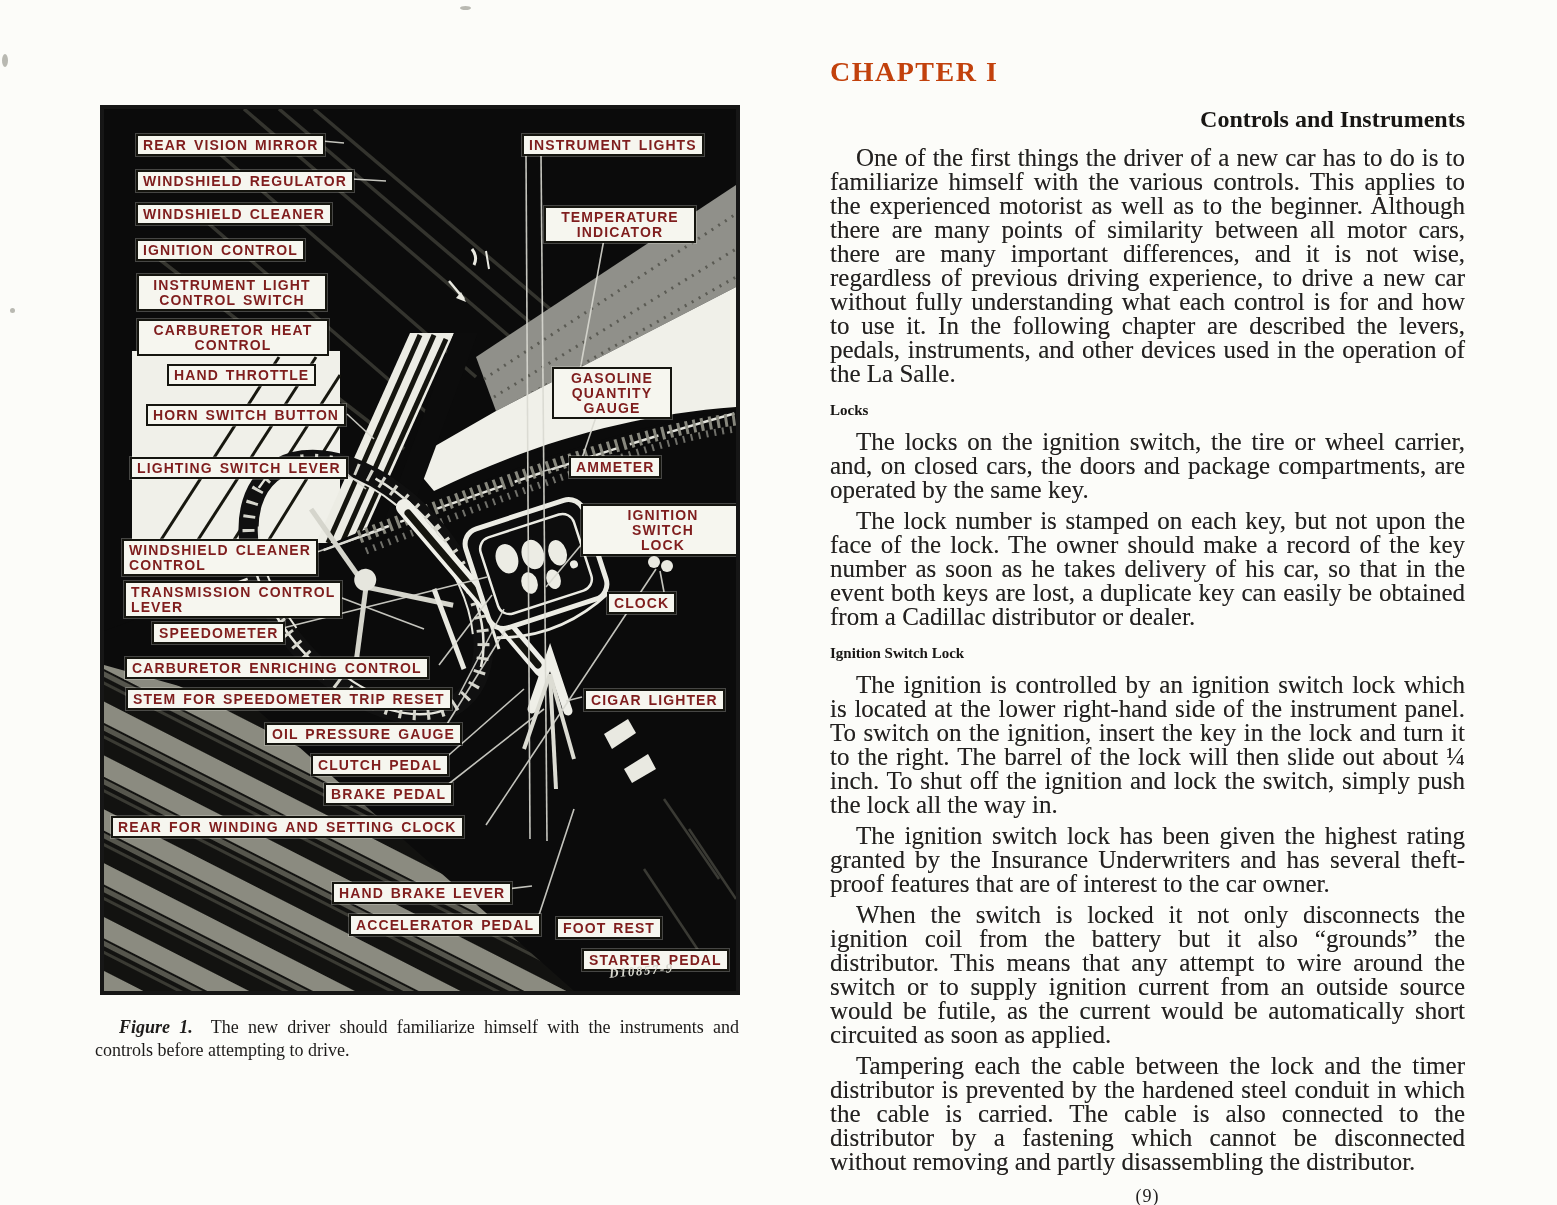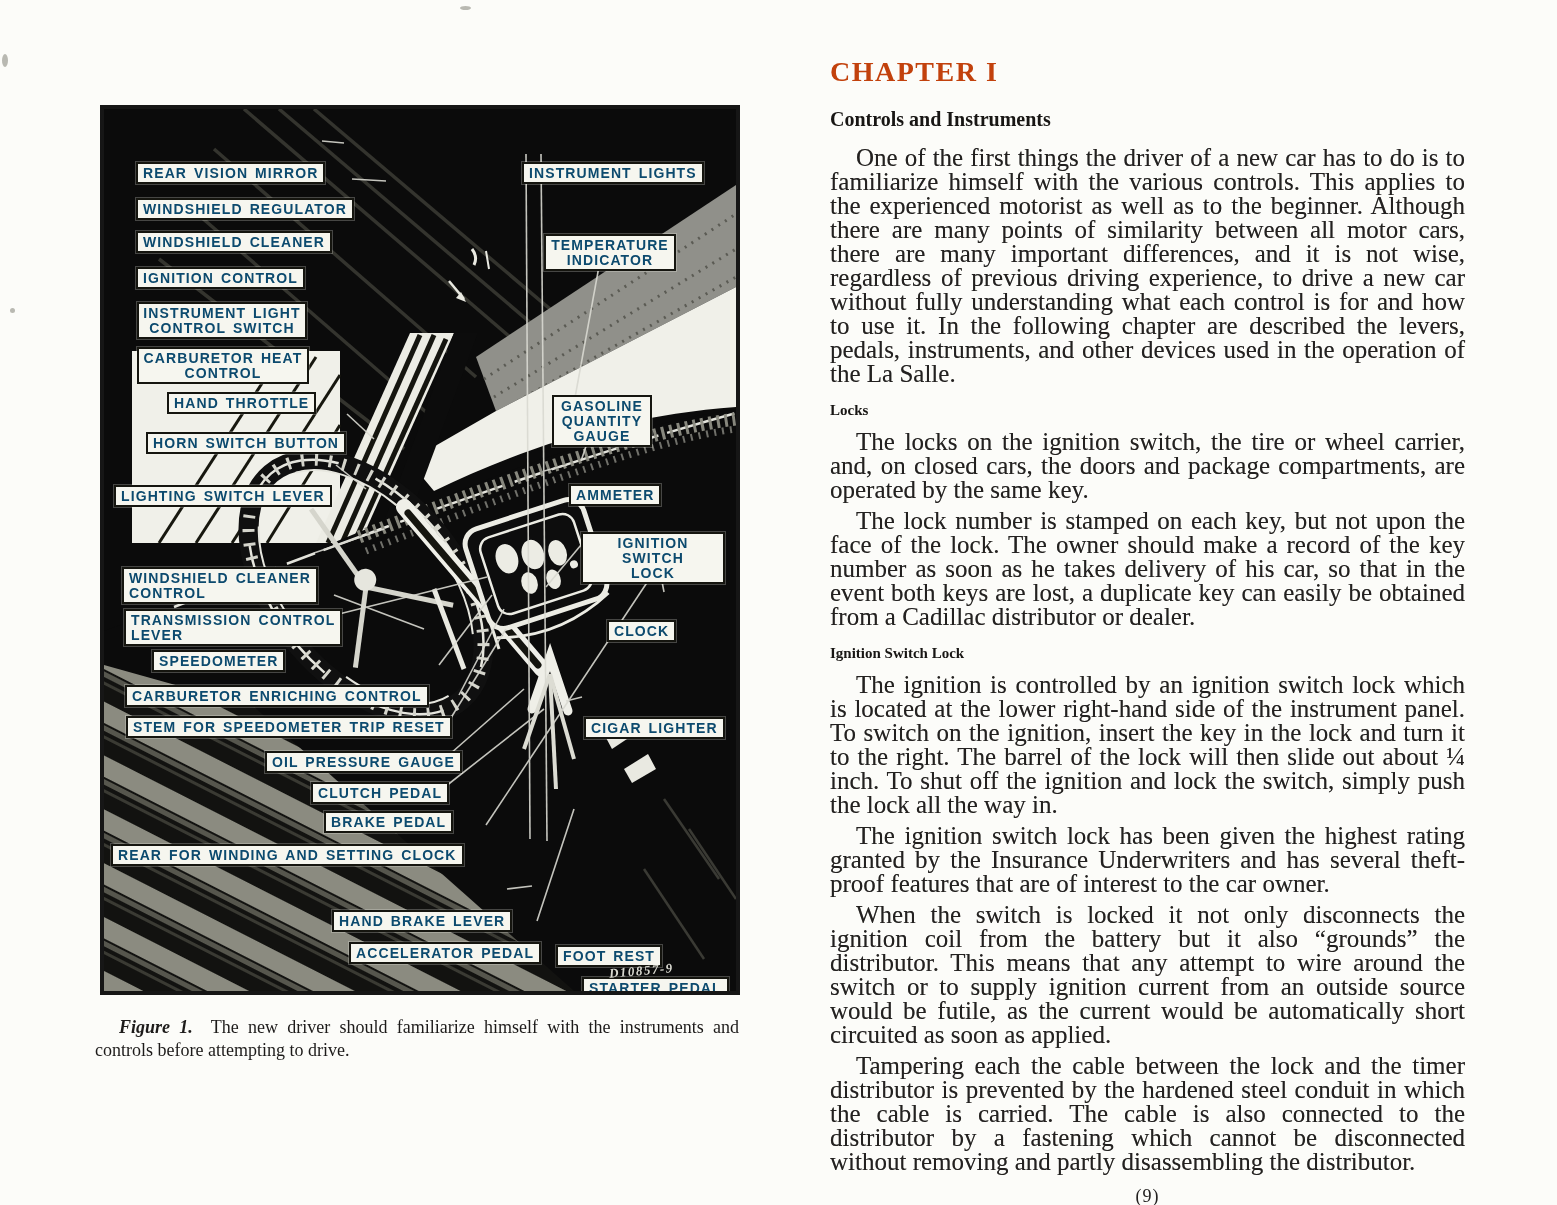--- a/index.html
+++ b/index.html
@@ -2,37 +2,37 @@
 <html><head>
 <meta charset="utf-8">
 <style>
   html,body{margin:0;padding:0;background:#e8e8e4;}
   #canvas{position:relative;width:1557px;height:1205px;background:#fcfcf9;overflow:hidden;
           font-family:"Liberation Serif",serif;}
   
   .fig{position:absolute;left:100px;top:105px;width:640px;height:890px;
        background:#0b0b0b;border:4px solid #161616;box-sizing:border-box;overflow:hidden;}
   .fig svg{position:absolute;left:0;top:0;}
-  .lbl{position:absolute;z-index:3;background:#f6f6ef;border:2px solid #15150f;color:#0c4a6e;
+  .lbl{position:absolute;z-index:3;background:#f6f6ef;border:2px solid #15150f;color:#7f1d1d;
        font-family:"Liberation Sans",sans-serif;font-weight:700;font-size:14px;line-height:15px;
        letter-spacing:1.1px;word-spacing:2px;padding:2px 5px 1px;white-space:nowrap;
-       box-shadow:0 0 0 1px rgba(246,246,239,.25);margin-top:28px;}
-  .lbl.ml{white-space:pre-line;text-align:center;padding:2px 3px 1px;}
+       box-shadow:0 0 0 1px rgba(246,246,239,.25);}
+  .lbl.ml{white-space:pre-line;text-align:center;padding:2px 13px 1px;}
   .lbl.mll{white-space:pre-line;text-align:left;}
   .signature{position:absolute;z-index:3;left:505px;top:854px;color:#d8d8cf;
        font:italic 700 13px "Liberation Serif",serif;letter-spacing:1.5px;transform:rotate(-5deg);}
   
   .caption{position:absolute;left:95px;top:1016px;width:644px;color:#1d1b1a;
        font-size:18px;line-height:23px;text-align:justify;text-indent:24px;}
   .caption .cap-lead{font-style:italic;font-weight:700;margin-right:18px;}
   
   .rp{position:absolute;left:830px;top:56px;width:635px;color:#232120;}
   .rp .chapter{font-weight:700;font-size:28px;line-height:32px;text-align:left;
        letter-spacing:1.5px;margin:0 0 17px;color:#c2410c;}
-  .rp .title{font-weight:700;font-size:20px;line-height:28px;text-align:left;margin:0 0 13px;color:#181614;}
+  .rp .title{font-weight:700;font-size:24px;line-height:28px;text-align:right;margin:0 0 13px;color:#181614;}
   .rp p{font-size:25px;line-height:24px;text-align:justify;text-indent:26px;margin:0 0 7px;
        text-shadow:0 0 .5px rgba(30,28,26,.4);}
   .rp h3{font-size:15px;line-height:25px;font-weight:700;margin:12px 0 7px;color:#181614;}
   .pageno{font-size:18px;text-align:center;margin-top:12px;letter-spacing:1px;}
   
   .speck{position:absolute;background:#b9b9b2;border-radius:50%;}
 </style>
 </head>
 <body>
 
@@ -206,21 +206,21 @@
       <div class="lbl" style="left:32px;top:130px">IGNITION CONTROL</div>
       <div class="lbl ml" style="left:33px;top:165px;width:160px">INSTRUMENT LIGHT
 CONTROL SWITCH</div>
       <div class="lbl ml" style="left:33px;top:210px;width:162px">CARBURETOR HEAT
 CONTROL</div>
       <div class="lbl" style="left:63px;top:255px">HAND THROTTLE</div>
       <div class="lbl ml" style="left:448px;top:258px;width:90px">GASOLINE
 QUANTITY
 GAUGE</div>
       <div class="lbl" style="left:42px;top:295px">HORN SWITCH BUTTON</div>
-      <div class="lbl" style="left:10px;top:348px">LIGHTING SWITCH LEVER</div>
+      <div class="lbl" style="left:26px;top:348px">LIGHTING SWITCH LEVER</div>
       <div class="lbl" style="left:465px;top:347px">AMMETER</div>
       <div class="lbl ml" style="left:477px;top:395px;width:134px">IGNITION SWITCH
 LOCK</div>
       <div class="lbl mll" style="left:18px;top:430px">WINDSHIELD CLEANER
 CONTROL</div>
       <div class="lbl mll" style="left:20px;top:472px">TRANSMISSION CONTROL
 LEVER</div>
       <div class="lbl" style="left:503px;top:483px">CLOCK</div>
       <div class="lbl" style="left:48px;top:513px">SPEEDOMETER</div>
       <div class="lbl" style="left:21px;top:548px">CARBURETOR ENRICHING CONTROL</div>

